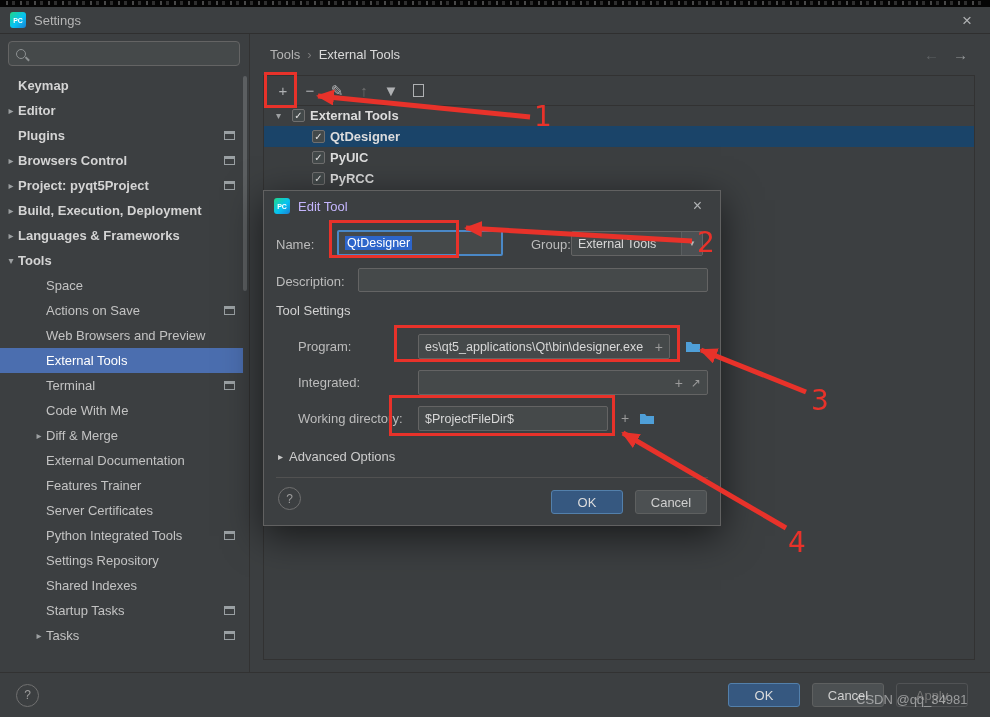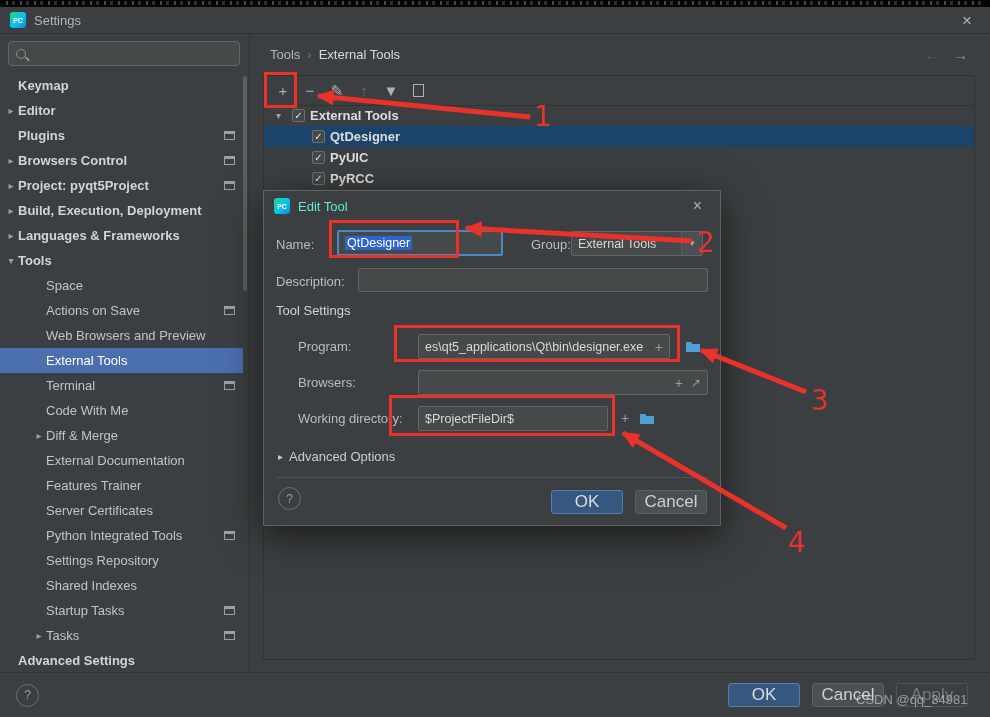--- a/index.html
+++ b/index.html
@@ -65,30 +65,30 @@
     align-items:center;justify-content:center;color:#e2e2e2;font-size:10px;flex:none;margin-right:5px;box-sizing:border-box;}
   .tree-label{font-weight:bold;color:#dcdcdc;}
 
   
   .footer{position:absolute;left:0;bottom:0;width:100%;height:45px;border-top:1px solid #323232;background:#3c3f41;
     display:flex;align-items:center;box-sizing:border-box;padding:0 22px 0 16px;}
   .help-circle{width:21px;height:21px;border-radius:50%;border:1px solid #707070;color:#9d9d9d;display:flex;
     align-items:center;justify-content:center;font-size:12px;flex:none;}
   .footer .btns{margin-left:auto;display:flex;gap:12px;}
   .btn{min-width:72px;height:24px;border-radius:3px;display:flex;align-items:center;justify-content:center;
-    font-size:17px;box-sizing:border-box;cursor:default;}
+    font-size:13px;box-sizing:border-box;cursor:default;}
   .btn.primary{background:#365880;border:1px solid #5380ab;color:#dcdcdc;}
   .btn.normal{background:#4c5052;border:1px solid #5e6060;color:#cfcfcf;}
   .btn.disabled{background:transparent;border:1px solid #515355;color:#787878;}
 
   
   .dialog{position:absolute;left:263px;top:190px;width:458px;height:336px;background:#3c3f41;border:1px solid #616161;
     box-shadow:0 10px 36px rgba(0,0,0,.6);z-index:30;box-sizing:border-box;}
   .dlg-title{position:absolute;left:0;top:0;right:0;height:30px;display:flex;align-items:center;padding:0 10px;}
-  .dlg-title .t{margin-left:8px;color:#5eead4;}
+  .dlg-title .t{margin-left:8px;color:#c4b5fd;}
   .dlg-title .close-x{font-size:16px;}
   .lbl{position:absolute;color:#bcbcbc;}
   .fld{position:absolute;background:#45494a;border:1px solid #646464;border-radius:2px;color:#d8d8d8;
     display:flex;align-items:center;padding:0 6px;box-sizing:border-box;font-size:12.5px;overflow:hidden;white-space:nowrap;}
   .name-field{left:73px;top:39px;width:166px;height:26px;border:2px solid #4a88c7;}
   .name-field .sel{background:#2d65ca;color:#fff;padding:0 2px;}
   .group-dd{left:307px;top:40px;width:132px;height:25px;padding-right:0;}
   .dd-arrow{margin-left:auto;width:20px;height:100%;background:#4c5053;border-left:1px solid #5a5e60;
     display:flex;align-items:center;justify-content:center;font-size:8px;color:#b8b8b8;border-radius:0 2px 2px 0;}
   .desc-field{left:94px;top:77px;width:350px;height:24px;}
@@ -229,24 +229,20 @@
         <div class="nav-item child">
           <span class="chev"></span>
           <span class="nav-label">Startup Tasks</span>
           <span class="ic-screen"></span>
         </div>
         <div class="nav-item child">
           <span class="chev">▸</span>
           <span class="nav-label">Tasks</span>
           <span class="ic-screen"></span>
         </div>
-        <div class="nav-item top">
-          <span class="chev"></span>
-          <span class="nav-label">Advanced Settings</span>
-        </div>
       </div>
     <div class="scroll-thumb"></div>
   </div>
 
   <div class="breadcrumb-bar">
     <span class="crumb1">Tools</span>
     <span class="crumb-sep">›</span>
     <span class="crumb2">External Tools</span>
     <span class="nav-arrows">
       <span class="arr-back">←</span>
@@ -324,21 +320,21 @@
     <div class="fld prog-field">
       <span>es\qt5_applications\Qt\bin\designer.exe</span>
       <span class="plus">+</span>
     </div>
     <span class="mini-btn" style="left:420px;top:146px;">
       <svg width="16" height="13" viewBox="0 0 16 13">
           <path d="M1,2 L6,2 L7.5,4 L15,4 L15,12 L1,12 Z" fill="#4f9fd8"></path>
         </svg>
     </span>
 
-    <span class="lbl" style="left:34px;top:184px;">Browsers:</span>
+    <span class="lbl" style="left:34px;top:184px;">Integrated:</span>
     <div class="fld args-field">
       <span></span>
       <span class="plus">+</span>
       <span class="expand">↗</span>
     </div>
 
     <span class="lbl" style="left:34px;top:220px;">Working directory:</span>
     <div class="fld wdir-field">
       <span>$ProjectFileDir$</span>
     </div>

